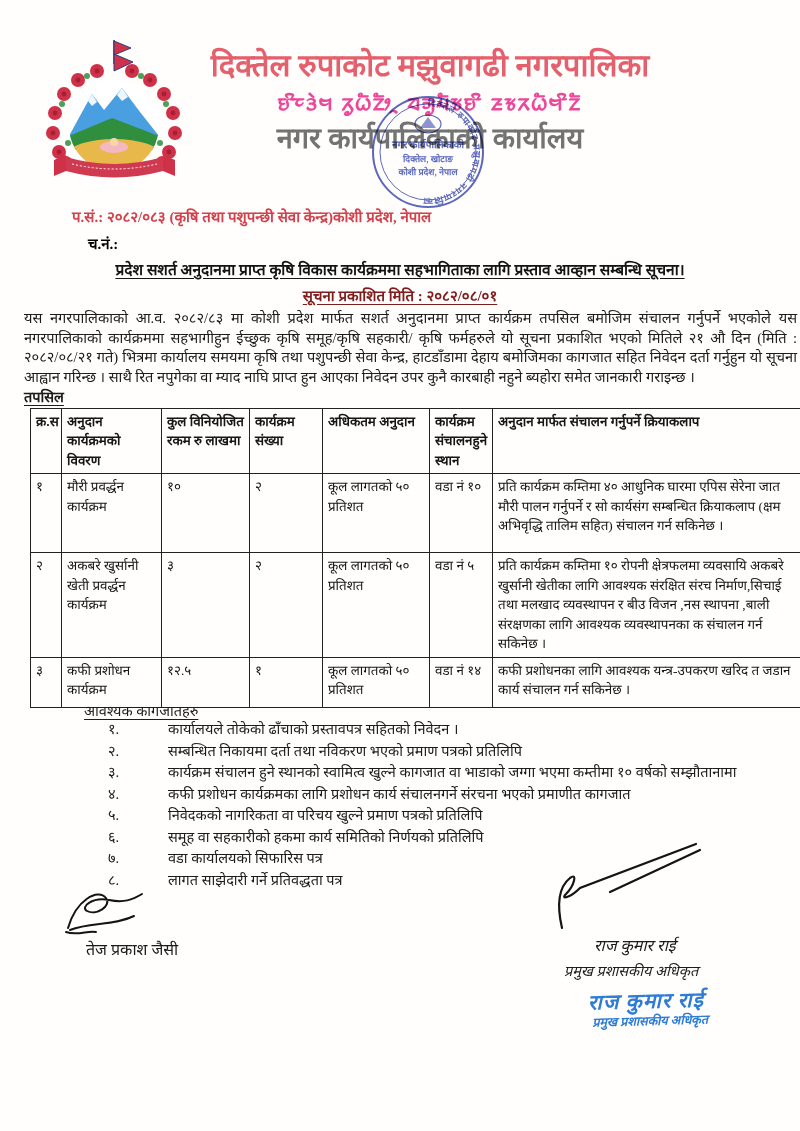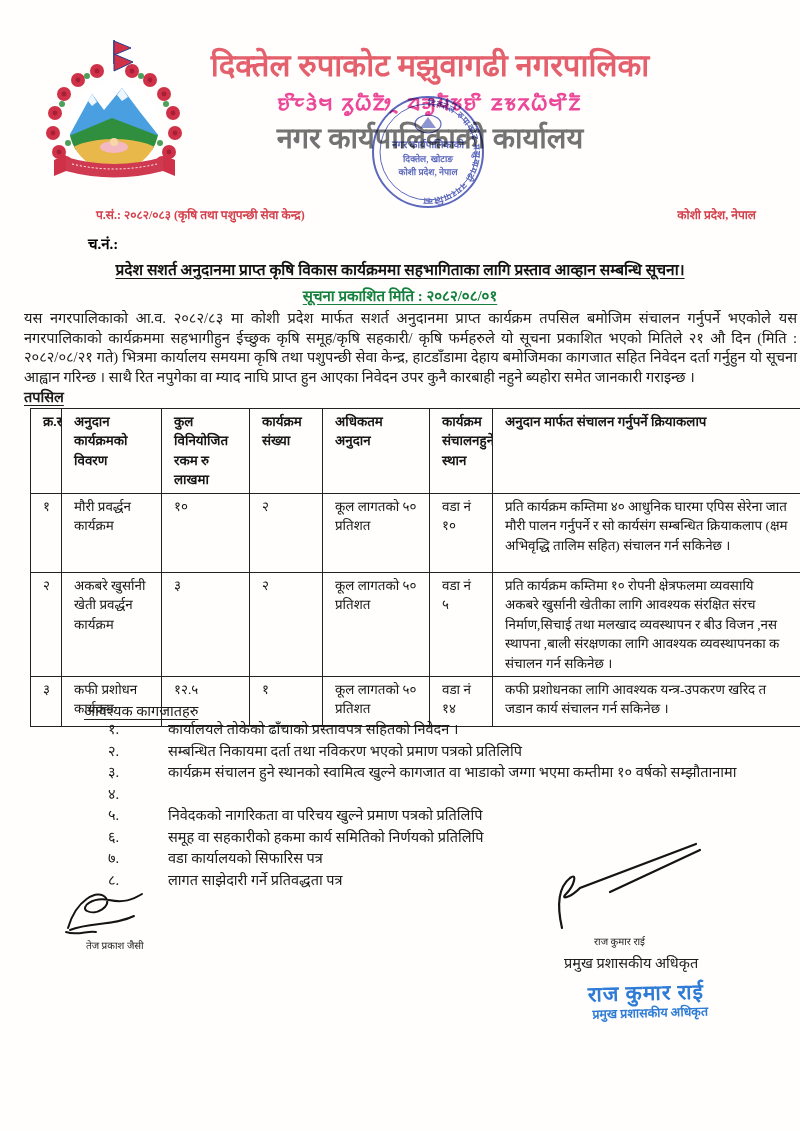--- a/index.html
+++ b/index.html
@@ -7,53 +7,53 @@
         font-family:"Liberation Serif","DejaVu Serif",serif;color:#1b1b1b;}
   
   .emblem{position:absolute;left:42px;top:38px;width:145px;height:160px;}
   .head-center{position:absolute;left:150px;top:46px;width:560px;text-align:center;}
   .muni-name{font-size:31px;font-weight:700;color:#e4606c;line-height:1.3;}
   .muni-limbu{font-size:24px;font-weight:700;color:#ec4899;line-height:1.4;letter-spacing:2px;}
   .office-name{font-size:29px;font-weight:700;color:#737373;line-height:1.25;}
   .hdr-stamp{position:absolute;left:366px;top:90px;width:124px;height:124px;opacity:.88;
              mix-blend-mode:multiply;}
   
-  .ref-row{position:absolute;left:96px;top:206px;width:660px;display:flex;justify-content:space-between;
-           font-size:12px;font-weight:700;color:#d4414c;}
+  .ref-row{position:absolute;left:72px;top:206px;width:660px;display:flex;
+           font-size:15px;font-weight:700;color:#d4414c;}
   .chn{position:absolute;left:88px;top:233px;font-size:15px;font-weight:700;color:#000000;}
   .doc-title{position:absolute;left:0;top:258px;width:800px;text-align:center;font-size:15.5px;
              font-weight:700;color:#141414;}
   .doc-title span, .pub-date span{text-decoration:underline;text-underline-offset:3px;}
   .pub-date{position:absolute;left:0;top:285px;width:800px;text-align:center;font-size:15px;
-            font-weight:700;color:#15803d;}
+            font-weight:700;color:#7f1d1d;}
   .body-par{position:absolute;left:24px;top:309px;width:773px;font-size:14.6px;line-height:19.5px;
             text-align:justify;color:#1c1c1c;}
   .tapsil{position:absolute;left:24px;top:386px;font-size:14.5px;font-weight:700;
           text-decoration:underline;text-underline-offset:3px;}
   
   table.grant{position:absolute;left:30px;top:408px;border-collapse:collapse;table-layout:fixed;
               width:770px;font-size:13.4px;line-height:1.45;color:#161616;}
-  table.grant th,table.grant td{border:1px solid #222;vertical-align:top;padding:3px 12px;
+  table.grant th,table.grant td{border:1px solid #222;vertical-align:top;padding:3px 5px;
               font-weight:400;text-align:left;overflow:hidden;}
   table.grant th{font-weight:700;}
   table.grant th:last-child,table.grant td:last-child{border-right:none;}
   col.c0{width:31px}col.c1{width:100px}col.c2{width:88px}col.c3{width:73px}
   col.c4{width:107px}col.c5{width:63px}col.c6{width:308px}
   tr.hrow{height:63px}tr.r0{height:79px}tr.r1{height:96px}tr.r2{height:50px}
   
   .docs-head{position:absolute;left:84px;top:700px;font-size:14.5px;font-weight:400;
              text-decoration:underline;text-underline-offset:3px;}
   .docs-list{position:absolute;left:108px;top:718px;width:660px;font-size:14.5px;}
   .doc-row{display:flex;min-height:21.5px;align-items:flex-start;}
   .doc-num{width:60px;flex:0 0 60px;}
   
   .sig-left{position:absolute;left:62px;top:884px;width:240px;}
-  .sig-right{position:absolute;left:548px;top:840px;width:250px;}
+  .sig-right{position:absolute;left:548px;top:840px;width:250px;font-style:italic;}
   .sig-img{display:block;}
-  .sig-name{font-size:10px;margin-top:2px;}
+  .sig-name{font-size:16px;margin-top:2px;}
   .sig-left .sig-name{margin-left:24px;}
   .sig-right .sig-name{margin-left:46px;}
   .sig-title{font-size:14.5px;margin-top:4px;}
   .sig-right .sig-title{margin-left:16px;}
   .blue-stamp{margin-top:10px;margin-left:40px;color:#2e7cd6;transform:rotate(-1.5deg);}
   .blue-stamp .bs-name{font-size:21px;font-weight:700;letter-spacing:1px;line-height:1.0;}
   .blue-stamp .bs-title{font-size:12.5px;font-weight:700;margin-left:4px;}
 </style>
 </head>
 <body>
@@ -231,20 +231,21 @@
       <div class="doc-row">
         <span class="doc-num">२.</span>
         <span>सम्बन्धित निकायमा दर्ता तथा नविकरण भएको प्रमाण पत्रको प्रतिलिपि</span>
       </div>
       <div class="doc-row">
         <span class="doc-num">३.</span>
         <span>कार्यक्रम संचालन हुने स्थानको स्वामित्व खुल्ने कागजात वा भाडाको जग्गा भएमा कम्तीमा १० वर्षको सम्झौतानामा</span>
       </div>
       <div class="doc-row">
         <span class="doc-num">४.</span>
+        <span>कफी प्रशोधन कार्यक्रमका लागि प्रशोधन कार्य संचालनगर्ने संरचना भएको प्रमाणीत कागजात</span>
       </div>
       <div class="doc-row">
         <span class="doc-num">५.</span>
         <span>निवेदकको नागरिकता वा परिचय खुल्ने प्रमाण पत्रको प्रतिलिपि</span>
       </div>
       <div class="doc-row">
         <span class="doc-num">६.</span>
         <span>समूह वा सहकारीको हकमा कार्य समितिको निर्णयको प्रतिलिपि</span>
       </div>
       <div class="doc-row">

